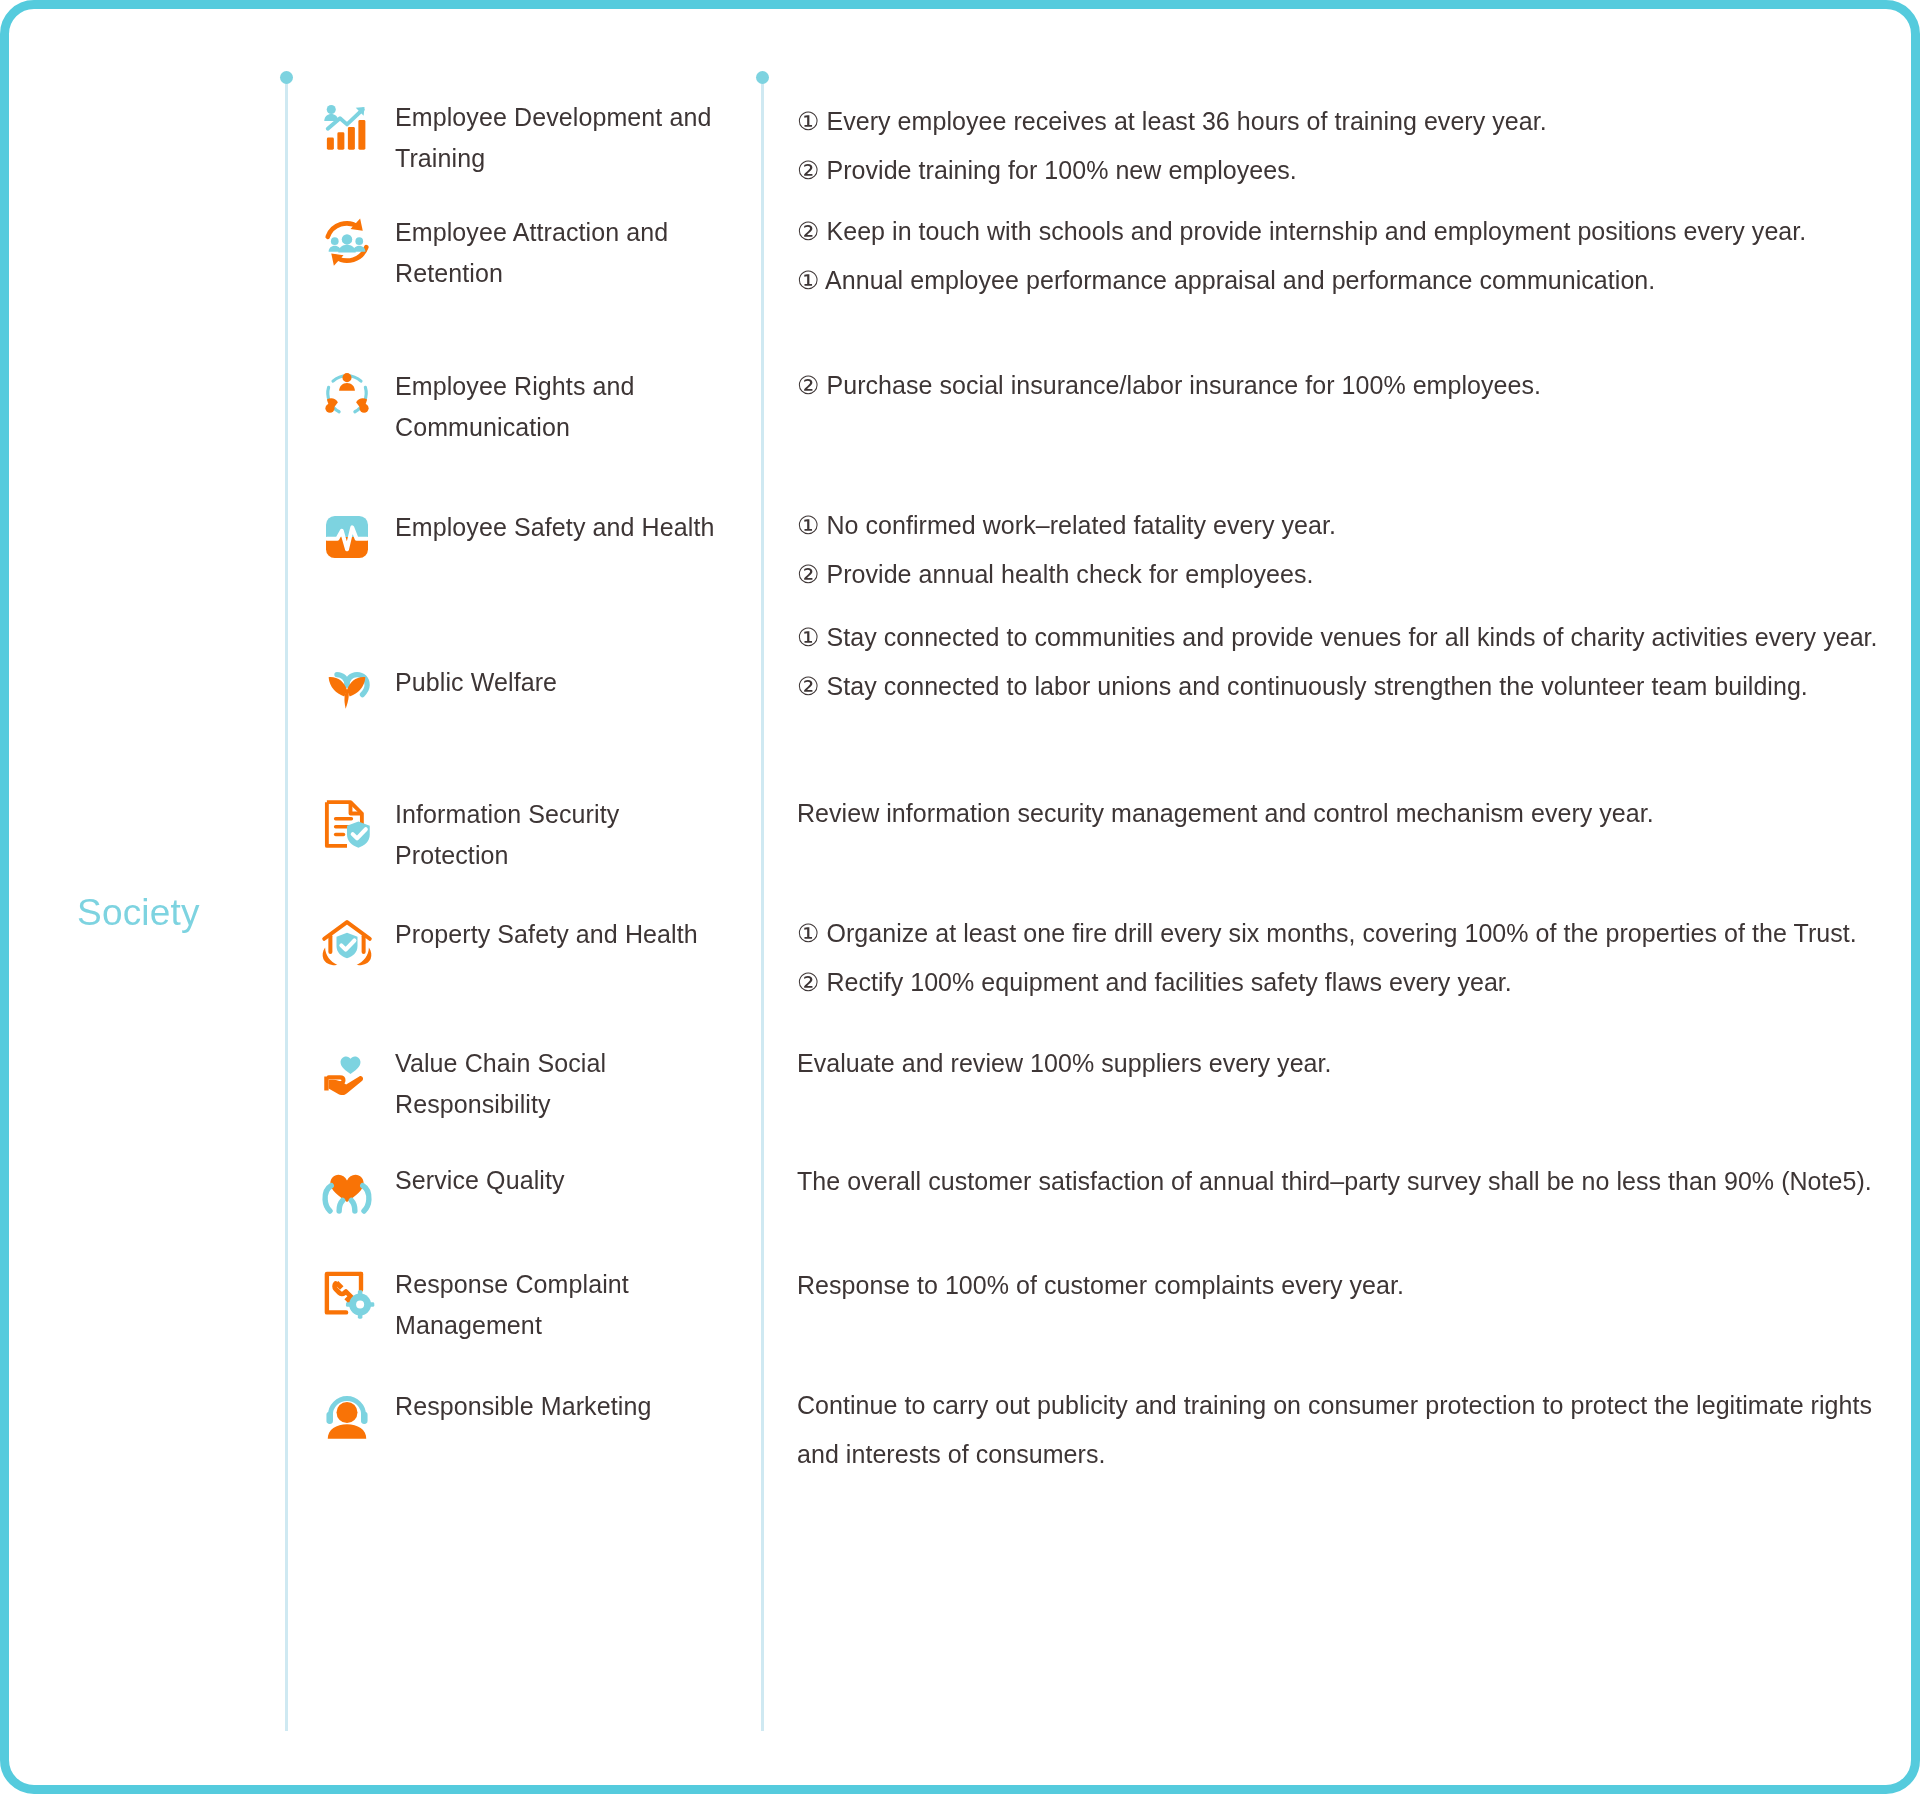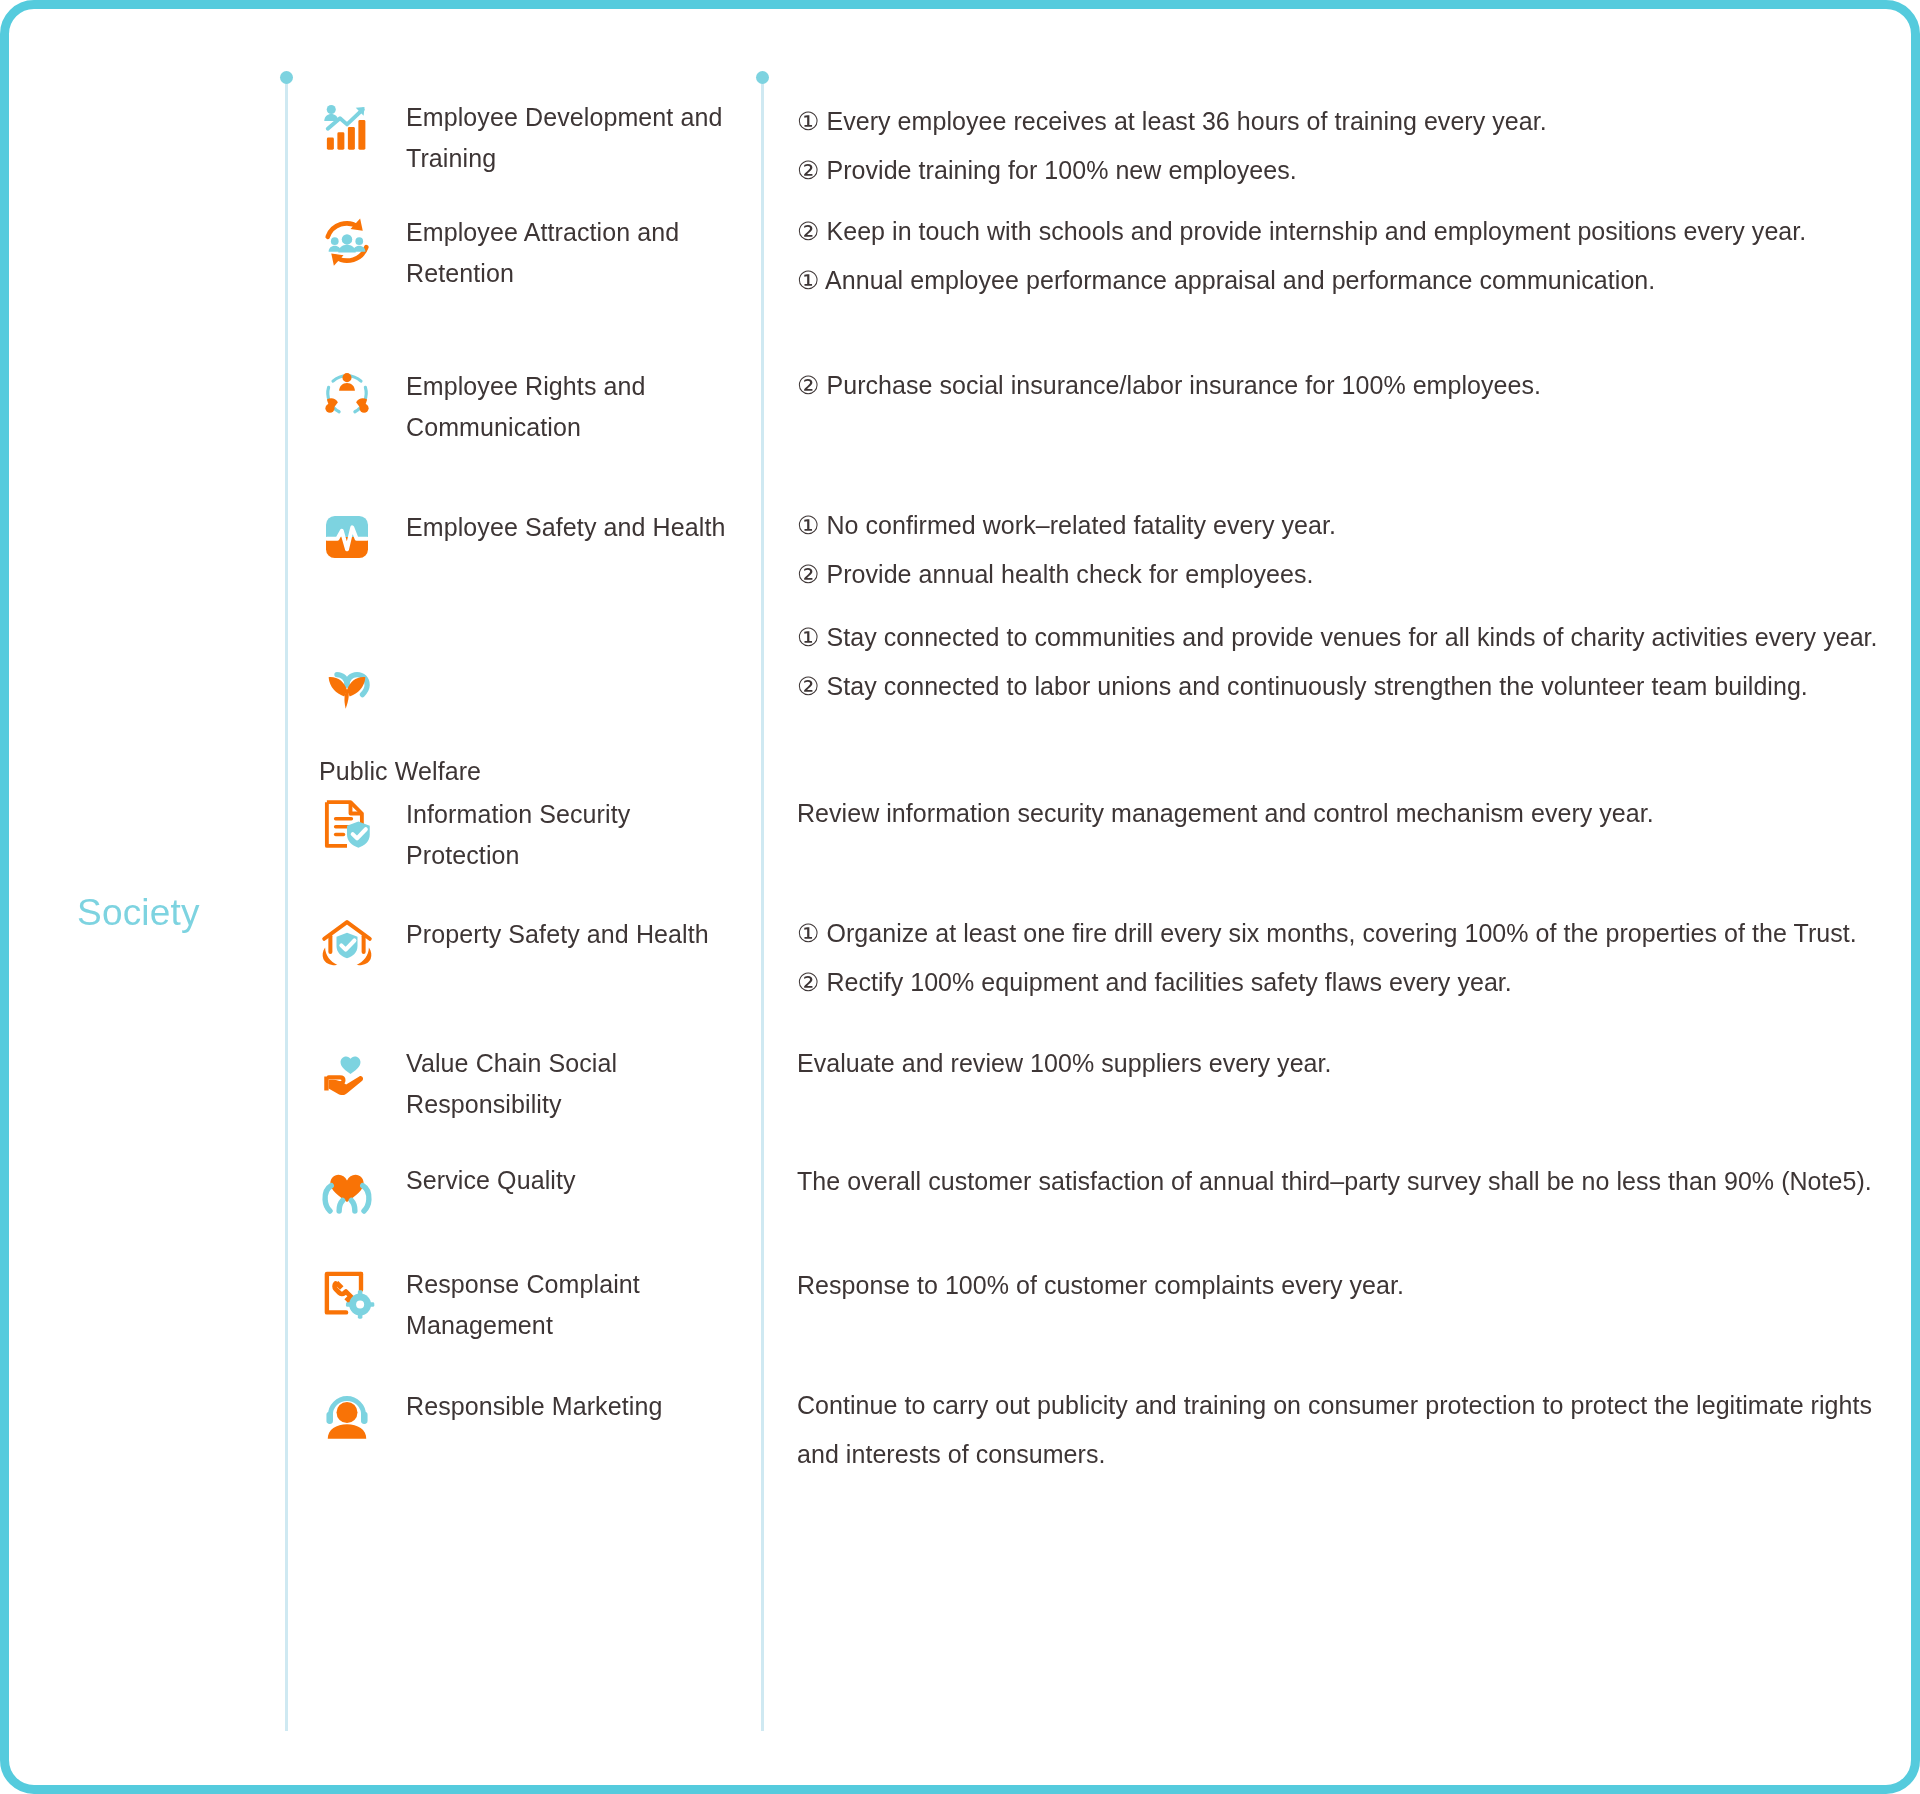--- a/index.html
+++ b/index.html
@@ -59,21 +59,21 @@
     position: absolute;
     left: 0;
     width: 1920px;
   }
   .topic {
     position: absolute;
     left: 310px;
     width: 420px;
     display: flex;
     align-items: flex-start;
-    gap: 31px;
+    gap: 20px;
   }
   .topic-icon {
     flex: 0 0 auto;
     width: 56px;
     height: 56px;
     margin-top: 2px;
   }
   .topic-icon svg { display: block; width: 56px; height: 56px; }
   .topic-label {
     font-size: 25px;
@@ -183,21 +183,21 @@
     </svg>
           </span>
           <span class="topic-label">Employee Safety and Health</span>
         </div>
         <div class="detail" style="top: 492px;">
           <span class="line">① No confirmed work–related fatality every year.</span>
           <span class="line">② Provide annual health check for employees.</span>
         </div>
       </div>
       <div class="row" style="top: 0px;">
-        <div class="topic" style="top: 653px; flex-direction: column;">
+        <div class="topic" style="top: 653px;">
           <span class="topic-icon">
     <svg viewBox="0 0 64 64">
       <path d="M32 24c0-7 5-12 11.5-12S55 17 55 24c0 4-2.2 7.6-5.4 11" stroke="#7dd3e0" stroke-width="6" fill="none" stroke-linecap="round"></path>
       <path d="M32 24c0-7-5-12-11.5-12" stroke="#7dd3e0" stroke-width="6" fill="none" stroke-linecap="round"></path>
       <path d="M32 30c-3-10-11-16-21-15 1 12 9 19 18 22z" fill="#f97306"></path>
       <path d="M32 30c3-10 11-16 21-15-1 12-9 19-18 22z" fill="#f97306"></path>
       <path d="M32 28c-3 6-4 13-1.5 23 3.5-10 5-17 1.5-23z" fill="#f97306"></path>
     </svg>
           </span>
           <span class="topic-label">Public Welfare</span>

